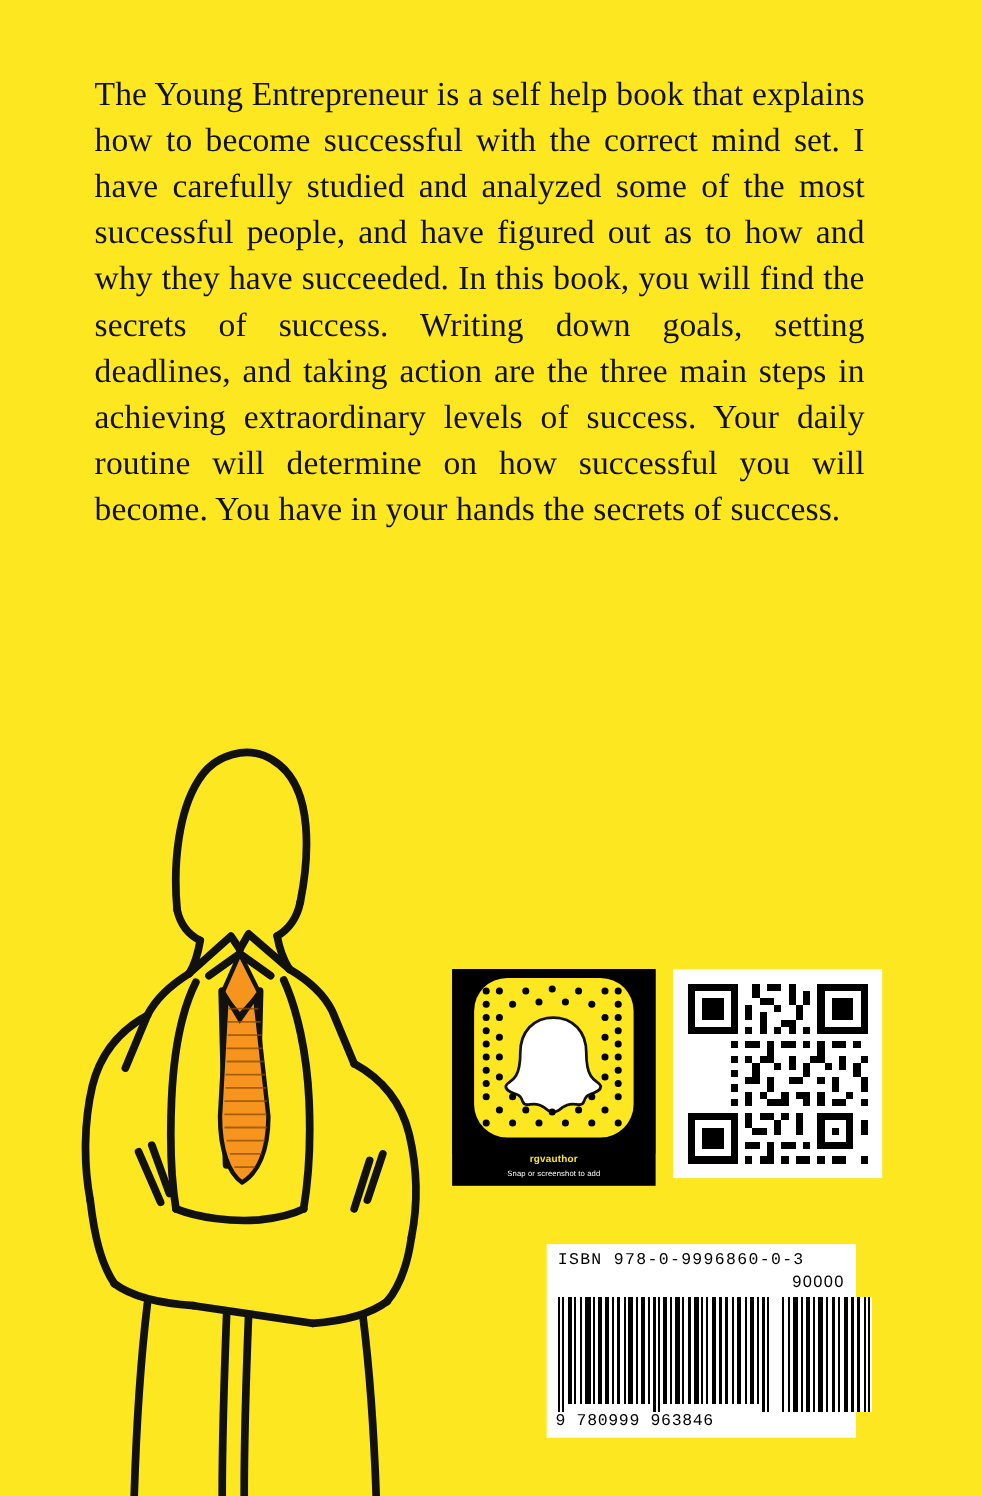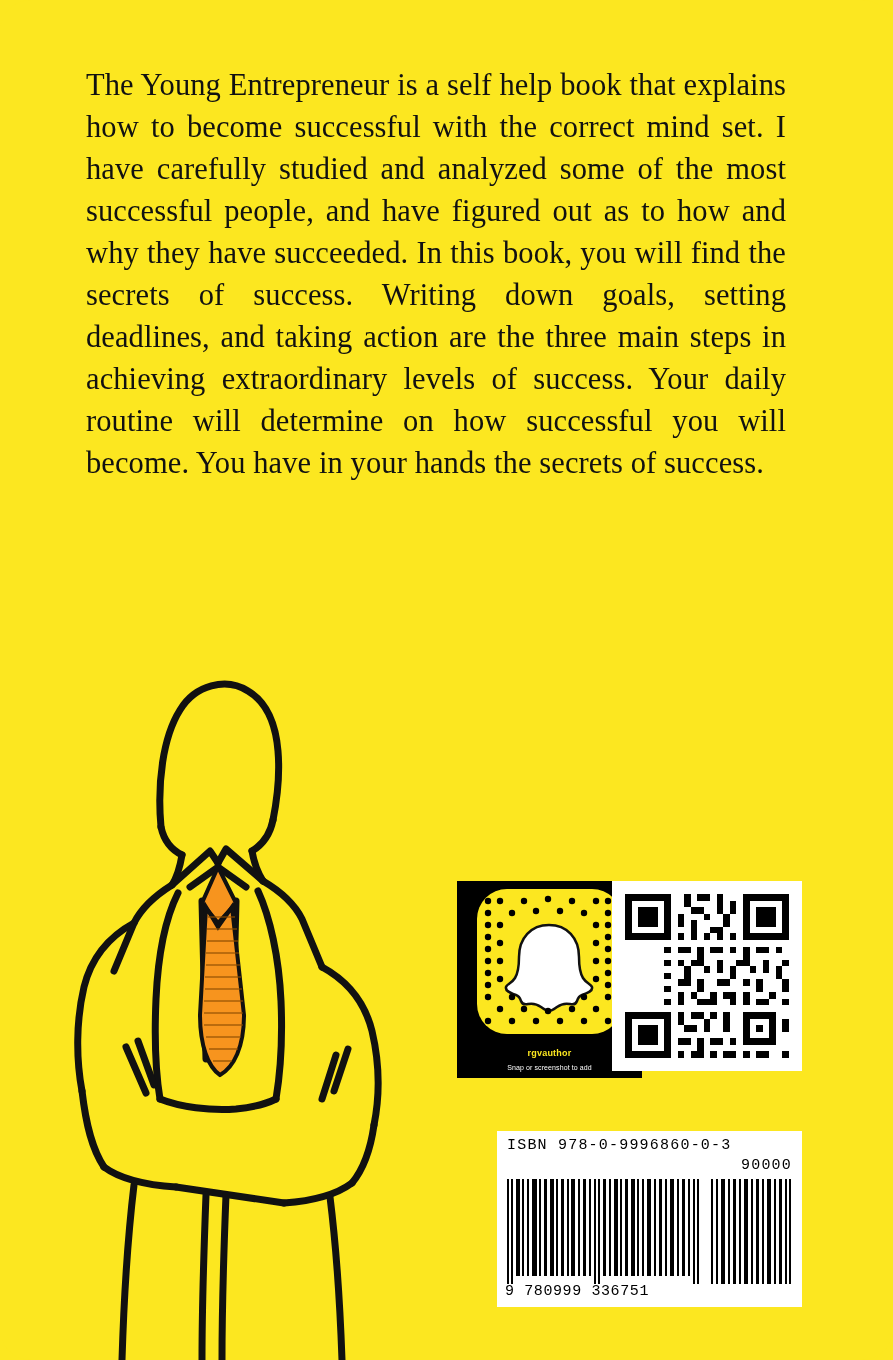--- a/index.html
+++ b/index.html
@@ -48,21 +48,20 @@
   }
 
   
   .snapcode {
     position: absolute;
     left: 411px;
     top: 881px;
     width: 185px;
     height: 197px;
     background: #000000;
-    margin-left: 46px;
   }
   .snapcode .sc-inner {
     position: absolute;
     left: 0; top: 0;
     width: 185px;
     height: 168px;
   }
   .snapcode .sc-label {
     position: absolute;
     left: 0;
@@ -95,39 +94,39 @@
     width: 190px;
     height: 190px;
     background: #ffffff;
   }
 
   
   .barcode-box {
     position: absolute;
     left: 497px;
     top: 1131px;
-    width: 305px;
+    width: 281px;
     height: 176px;
     background: #ffffff;
   }
   .barcode-isbn {
     position: absolute;
     left: 10px;
     top: 6px;
     font-family: "Liberation Mono", monospace;
     font-size: 15px;
     color: #000;
     letter-spacing: 1.2px;
     white-space: nowrap;
   }
   .barcode-supp-num {
     position: absolute;
     right: 10px;
     top: 26px;
-    font-family: Liberation Mono, monospace;
+    font-family: Liberation Sans, sans-serif;
     font-size: 15px;
     color: #000;
     letter-spacing: 1.2px;
   }
   .barcode-main {
     position: absolute;
     left: 8px;
     top: 48px;
     width: 196px;
     height: 105px;
@@ -472,16 +471,16 @@
             <rect x="53" y="0" width="2" height="105"></rect>
           <rect x="58" y="0" width="4" height="105"></rect>
             <rect x="65" y="0" width="2" height="105"></rect>
           <rect x="70" y="0" width="3" height="105"></rect>
             <rect x="76" y="0" width="2" height="105"></rect>
           <rect x="80" y="0" width="2" height="105"></rect>
         </g>
       </svg>
     </div>
 
-    <div class="barcode-digits">9 780999 336751</div>
+    <div class="barcode-digits">9 780999 963846</div>
   </div>
 
 </div>
 
 </body></html>

